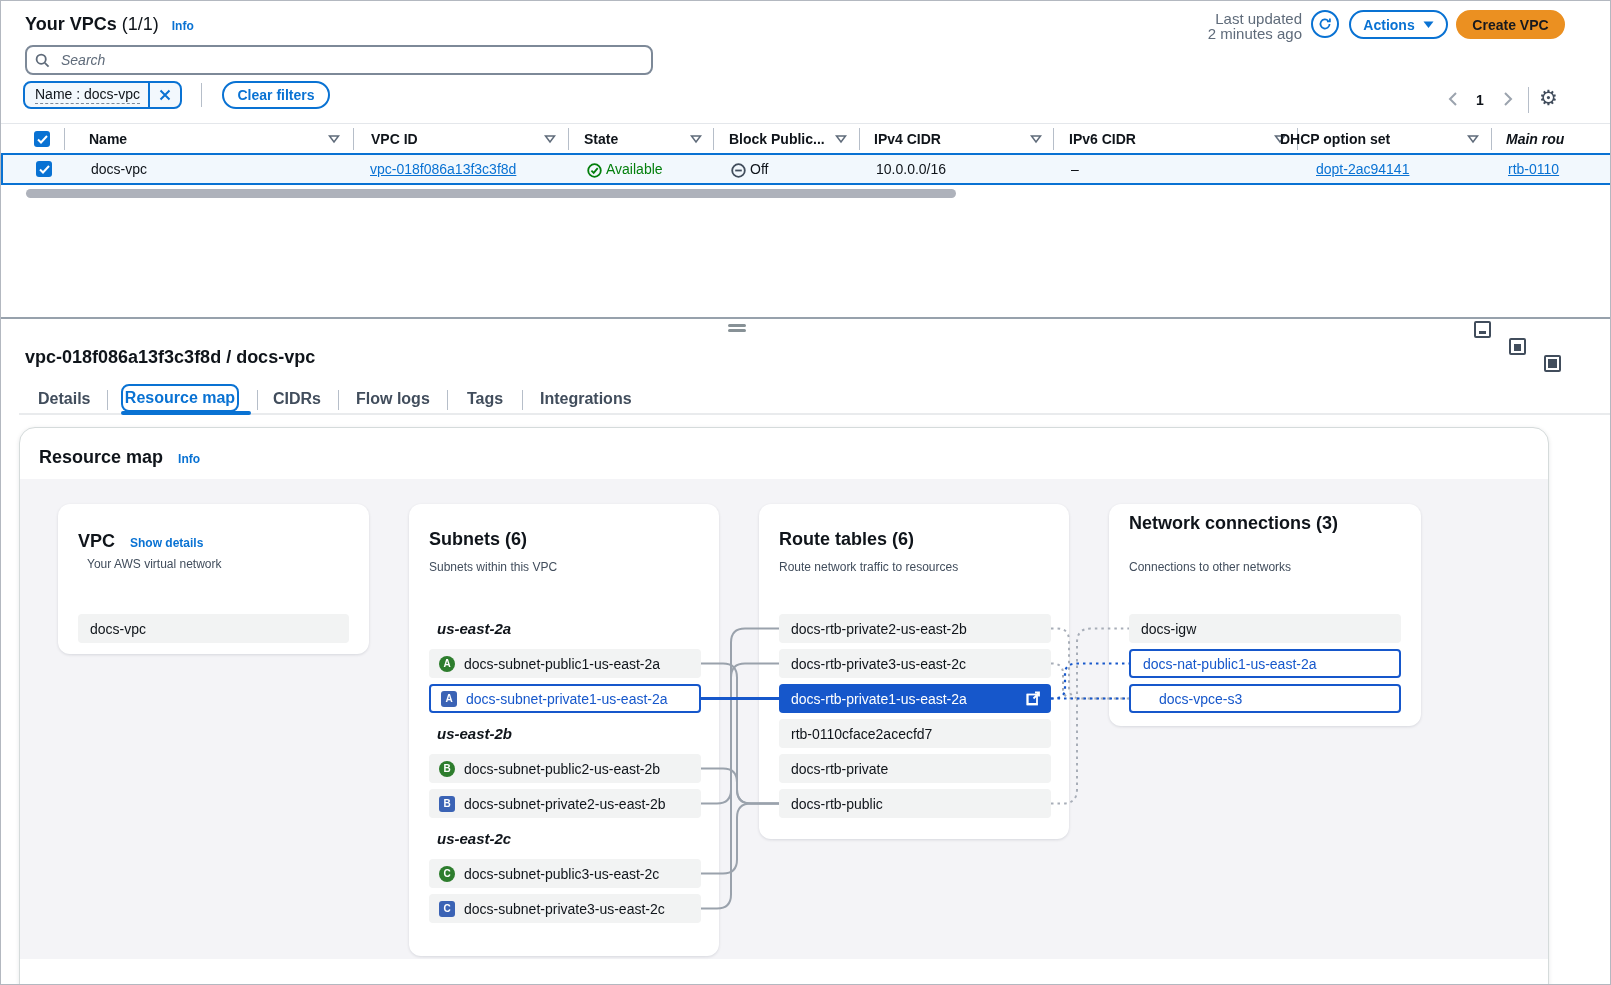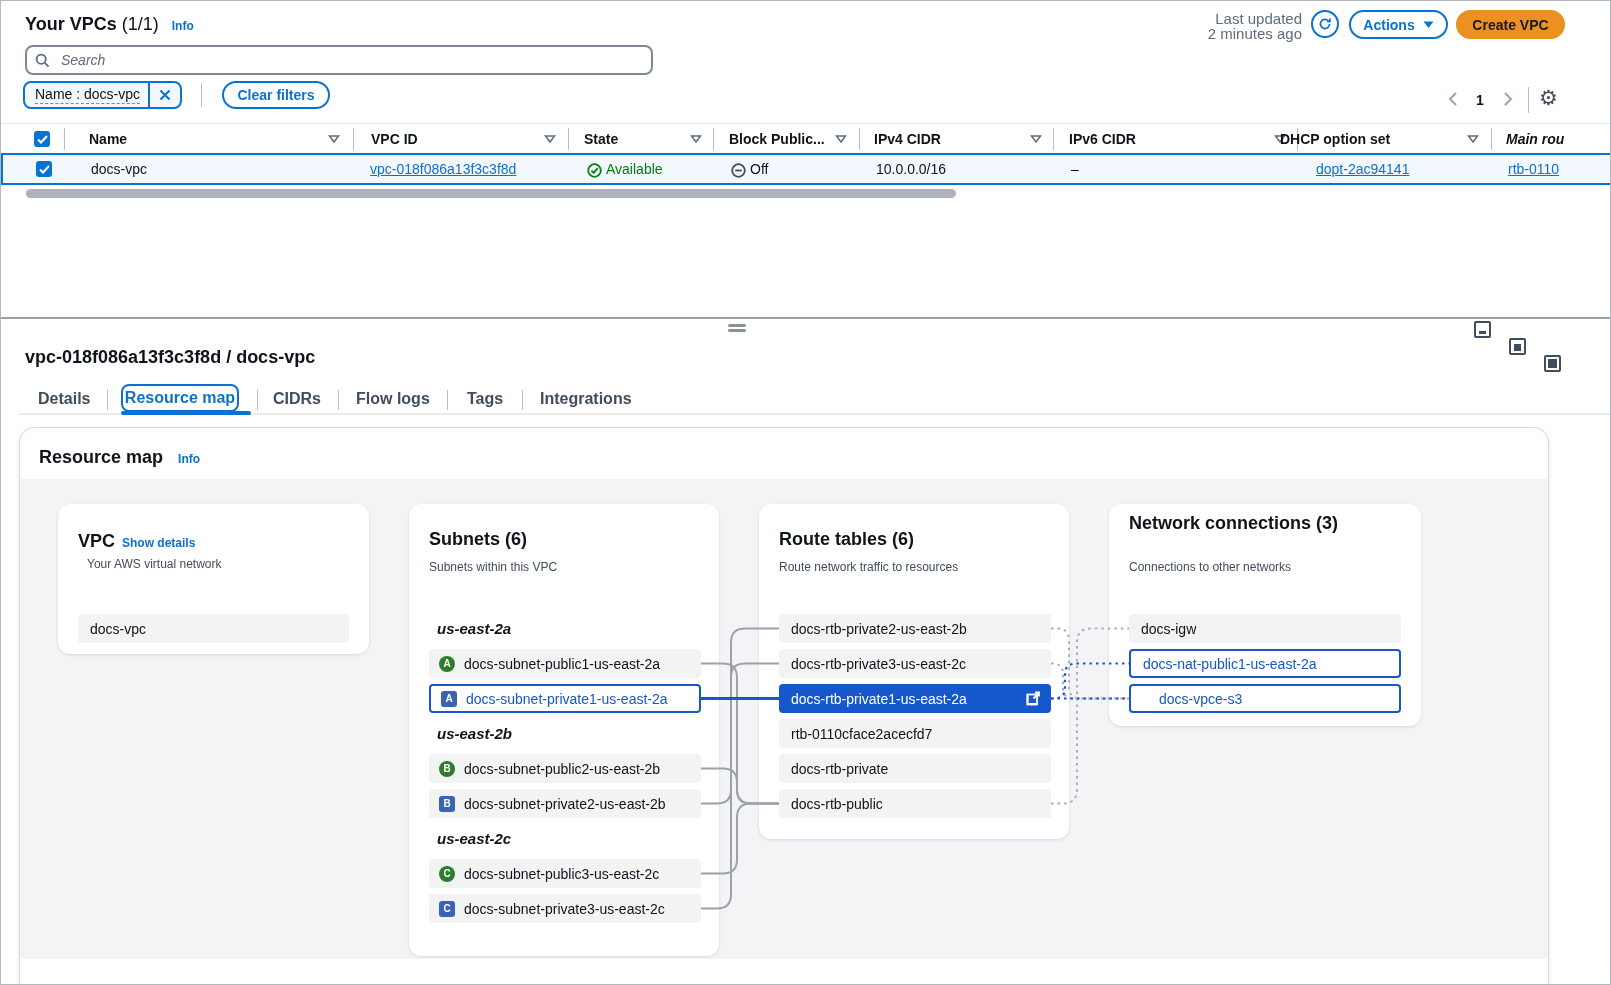--- a/index.html
+++ b/index.html
@@ -290,21 +290,21 @@
     <div class="abs card-title" style="left:19px;top:19px;">
       <span>Resource map</span>
       <span class="info-link" style="margin-left:10px;">Info</span>
     </div>
   </div>
   <div class="rm-content" style="left:19px;top:478px;width:1528px;height:480px;"></div>
 
   <div class="card" style="left:57px;top:503px;width:311px;height:150px;">
     <div class="abs card-title" style="left:20px;top:27px;">
       <span>VPC</span>
-      <span class="info-link" style="margin-left:2px;">Show details</span>
+      <span class="info-link" style="margin-left:10px;">Show details</span>
     </div>
     <div class="abs card-sub" style="left:29px;top:53px;">Your AWS virtual network</div>
   </div>
   <div class="pill" style="left:77px;top:613px;width:271px;">
     <span>docs-vpc</span>
   </div>
 
   <div class="card" style="left:408px;top:503px;width:310px;height:452px;">
     <div class="abs card-title" style="left:20px;top:25px;">Subnets (6)</div>
     <div class="abs card-sub" style="left:20px;top:56px;">Subnets within this VPC</div>

